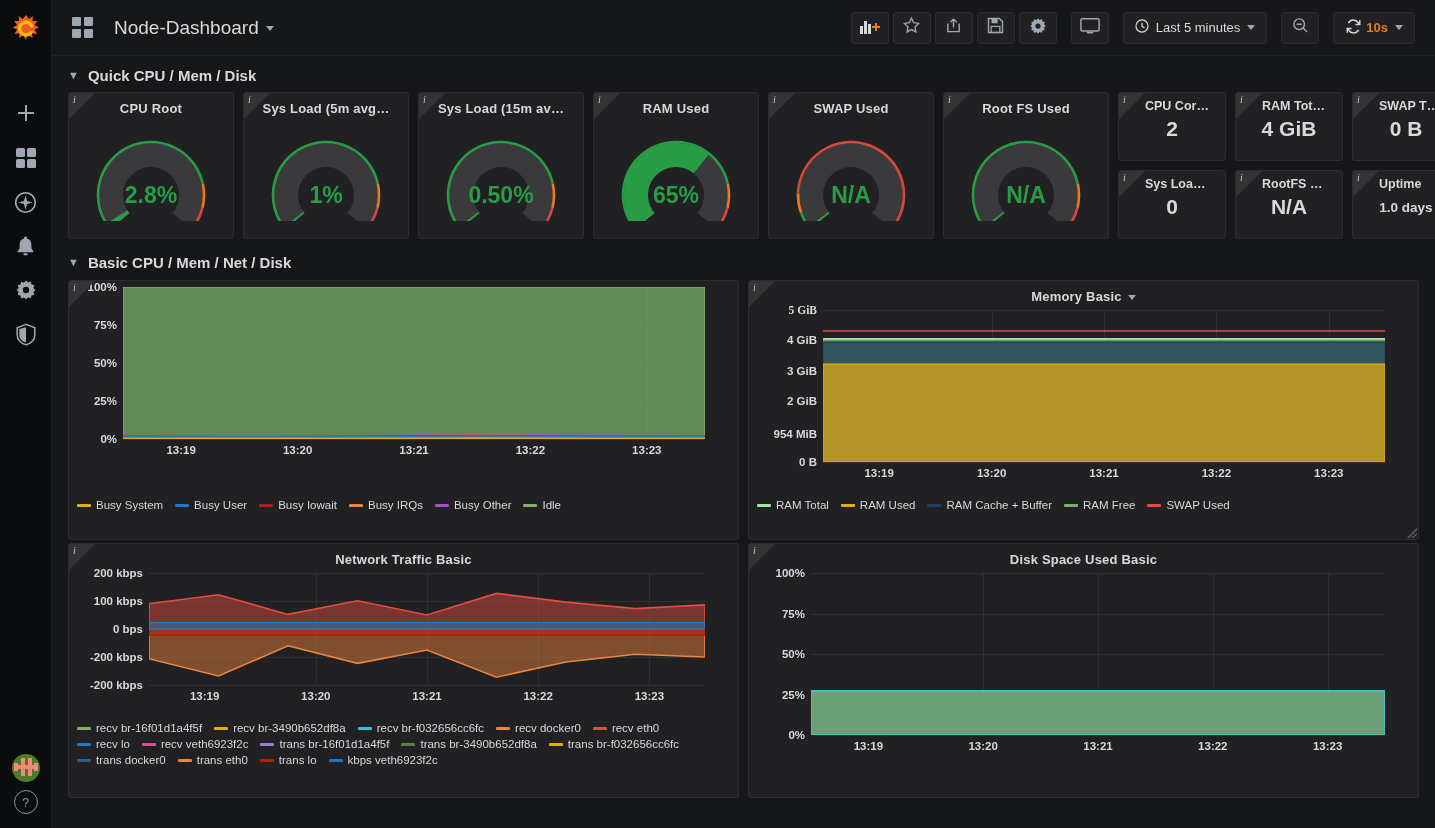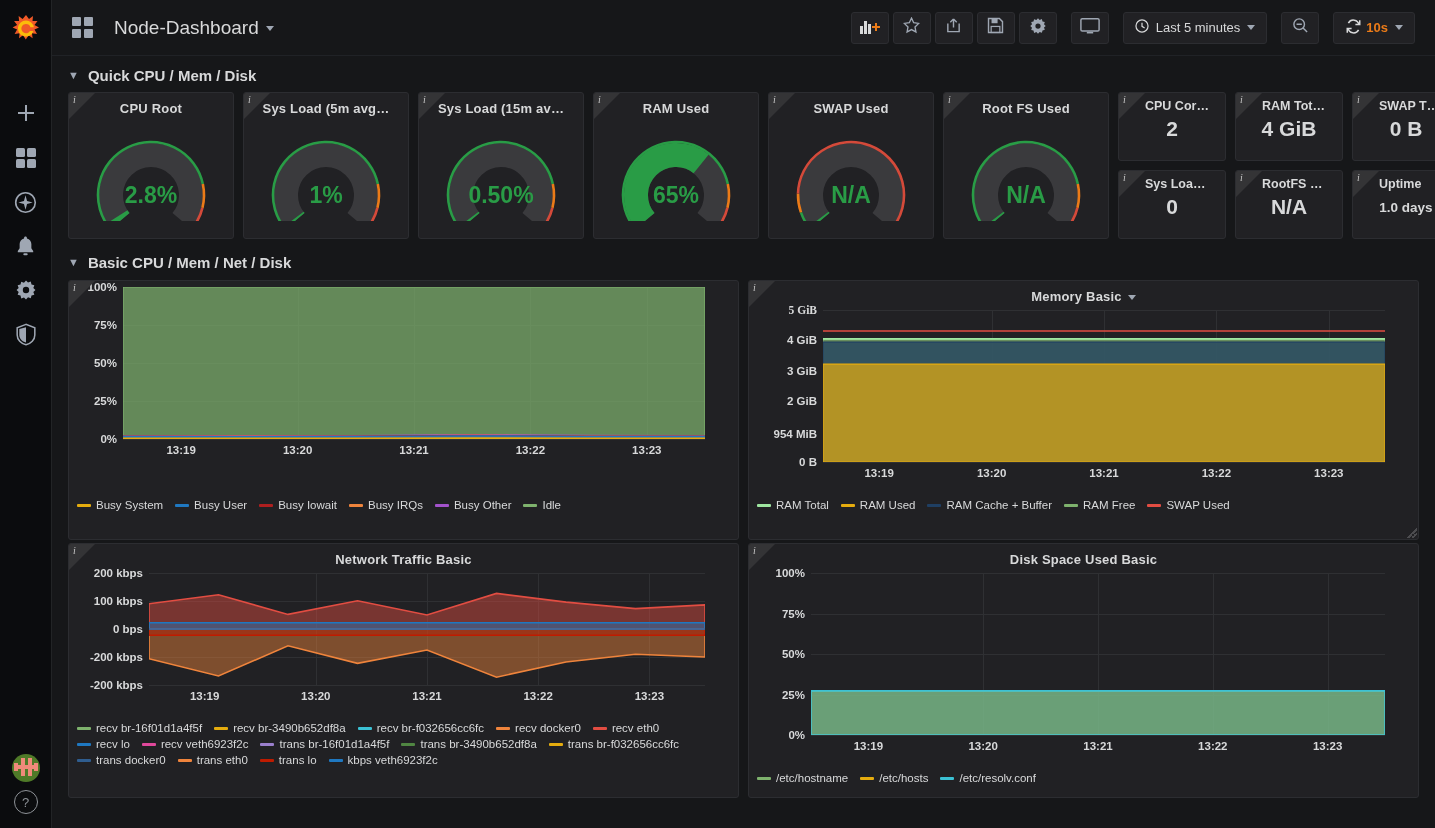--- a/index.html
+++ b/index.html
@@ -707,30 +707,16 @@
           <div class="gvline" style="left: 401.8px;"></div>
           <div class="xlab" style="left: 401.8px;">13:22</div>
           <div class="gvline" style="left: 516.6px;"></div>
           <div class="xlab" style="left: 516.6px;">13:23</div>
           <svg width="574" height="162" style="position: absolute; left: 0px; top: 0px;">
             <path d="M 0 162.0 L 0.0 117.9 L 114.8 117.9 L 229.6 117.9 L 344.4 117.9 L 459.2 117.9 L 574.0 117.9 L 574 162.0 Z" fill="#7eb26d" fill-opacity="0.45" stroke="#7eb26d" stroke-width="1.6"></path>
             <path d="M 0 162.0 L 0.0 117.9 L 114.8 117.9 L 229.6 117.9 L 344.4 117.9 L 459.2 117.9 L 574.0 117.9 L 574 162.0 Z" fill="#e5ac0e" fill-opacity="0.45" stroke="#e5ac0e" stroke-width="1.6"></path>
             <path d="M 0 162.0 L 0.0 117.9 L 114.8 117.9 L 229.6 117.9 L 344.4 117.9 L 459.2 117.9 L 574.0 117.9 L 574 162.0 Z" fill="#3bc1d4" fill-opacity="0.45" stroke="#3bc1d4" stroke-width="1.6"></path>
           </svg>
         </div>
-      <div class="legend" id="leg-disk" style="top:228px">
-          <div class="lg-item">
-            <span class="lg-swatch" style="background: rgb(126, 178, 109);"></span>
-            <span>/etc/hostname</span>
-          </div>
-          <div class="lg-item">
-            <span class="lg-swatch" style="background: rgb(229, 172, 14);"></span>
-            <span>/etc/hosts</span>
-          </div>
-          <div class="lg-item">
-            <span class="lg-swatch" style="background: rgb(59, 193, 212);"></span>
-            <span>/etc/resolv.conf</span>
-          </div>
-        </div>
     </div>
   </div>
 
 </div>
 
 </body></html>

